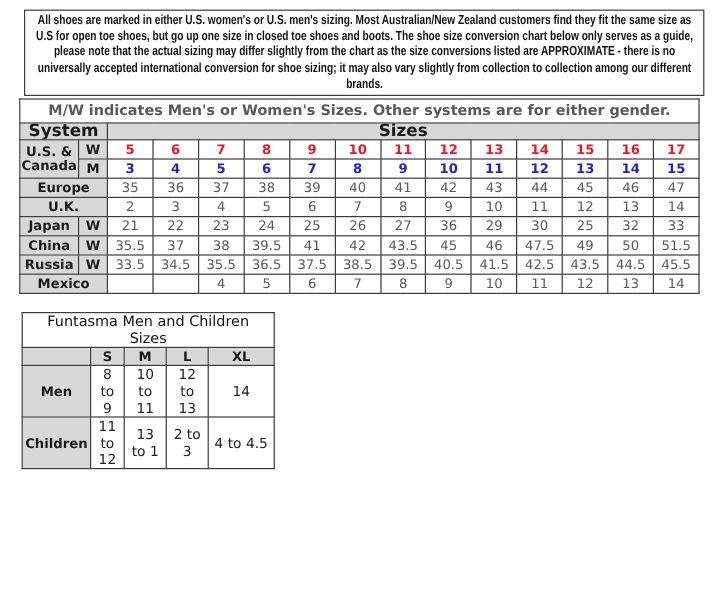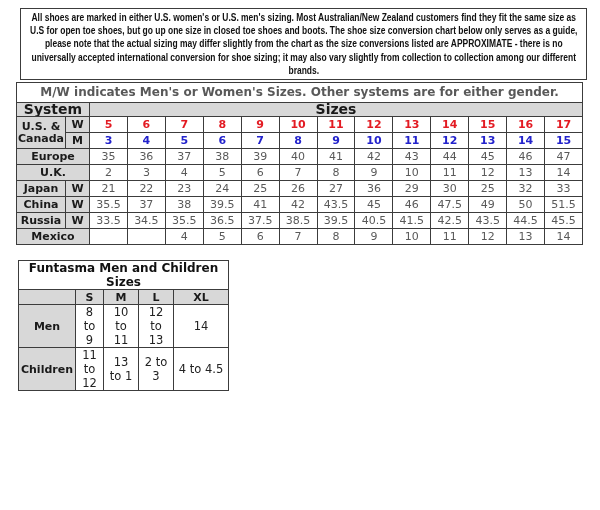--- a/index.html
+++ b/index.html
@@ -93,21 +93,21 @@
   .fun-table{
     margin:15px 0 0 18px;
     width:211px;
   }
   .fun-table td{
     text-align:center;
     vertical-align:middle;
     padding:0;
   }
   .fun-table .title-cell{
-    font-weight:bold;
+    font-weight:normal;
     font-size:12px;
     line-height:14px;
     color:#111;
     height:26px;
     white-space:pre-line;
   }
   .fun-table .hdr{
     background:var(--header-bg);
     font-weight:bold;
     font-size:11px;

